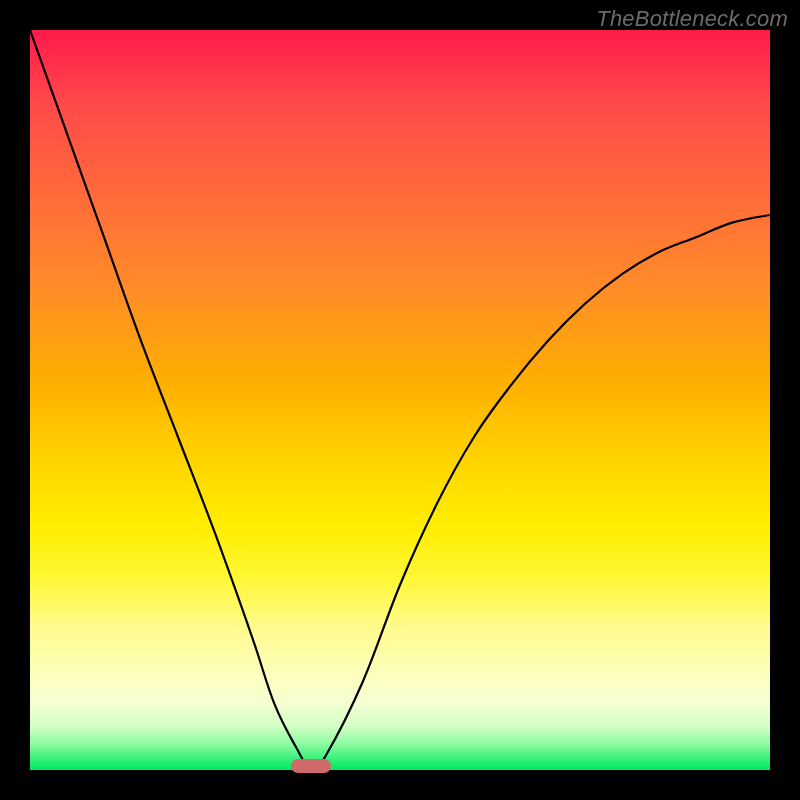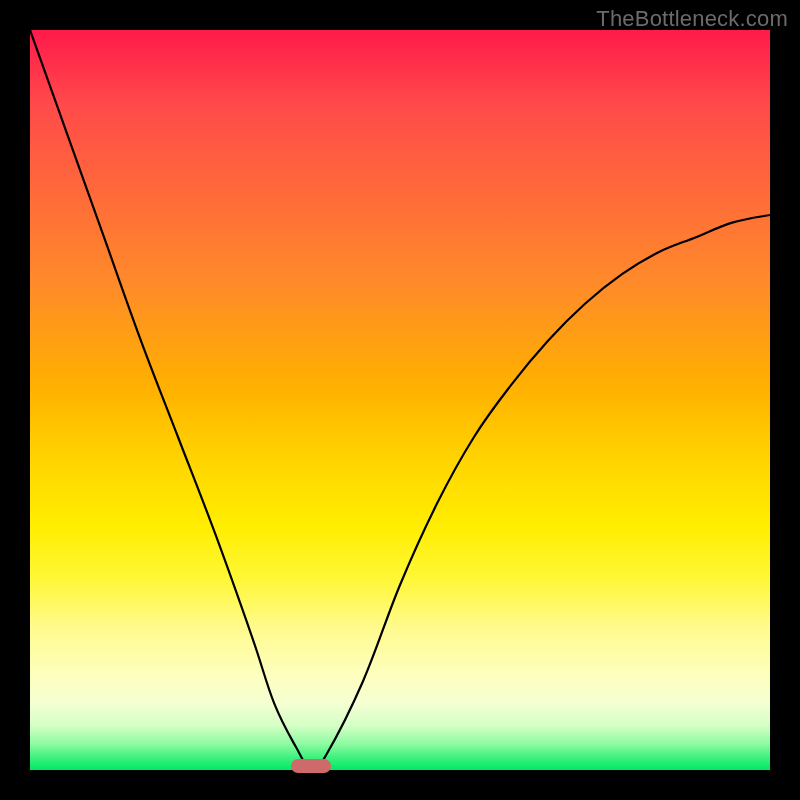--- a/index.html
+++ b/index.html
@@ -13,20 +13,21 @@
   }
   .watermark {
     position: absolute;
     top: 6px;
     right: 12px;
     color: #6b6b6b;
     font-size: 22px;
     font-weight: 500;
     z-index: 3;
     letter-spacing: 0.2px;
+    font-style: italic;
   }
   .plot-area {
     position: absolute;
     left: 30px;
     top: 30px;
     width: 740px;
     height: 740px;
     background: linear-gradient(
       to bottom,
       #ff1a4a 0%,

